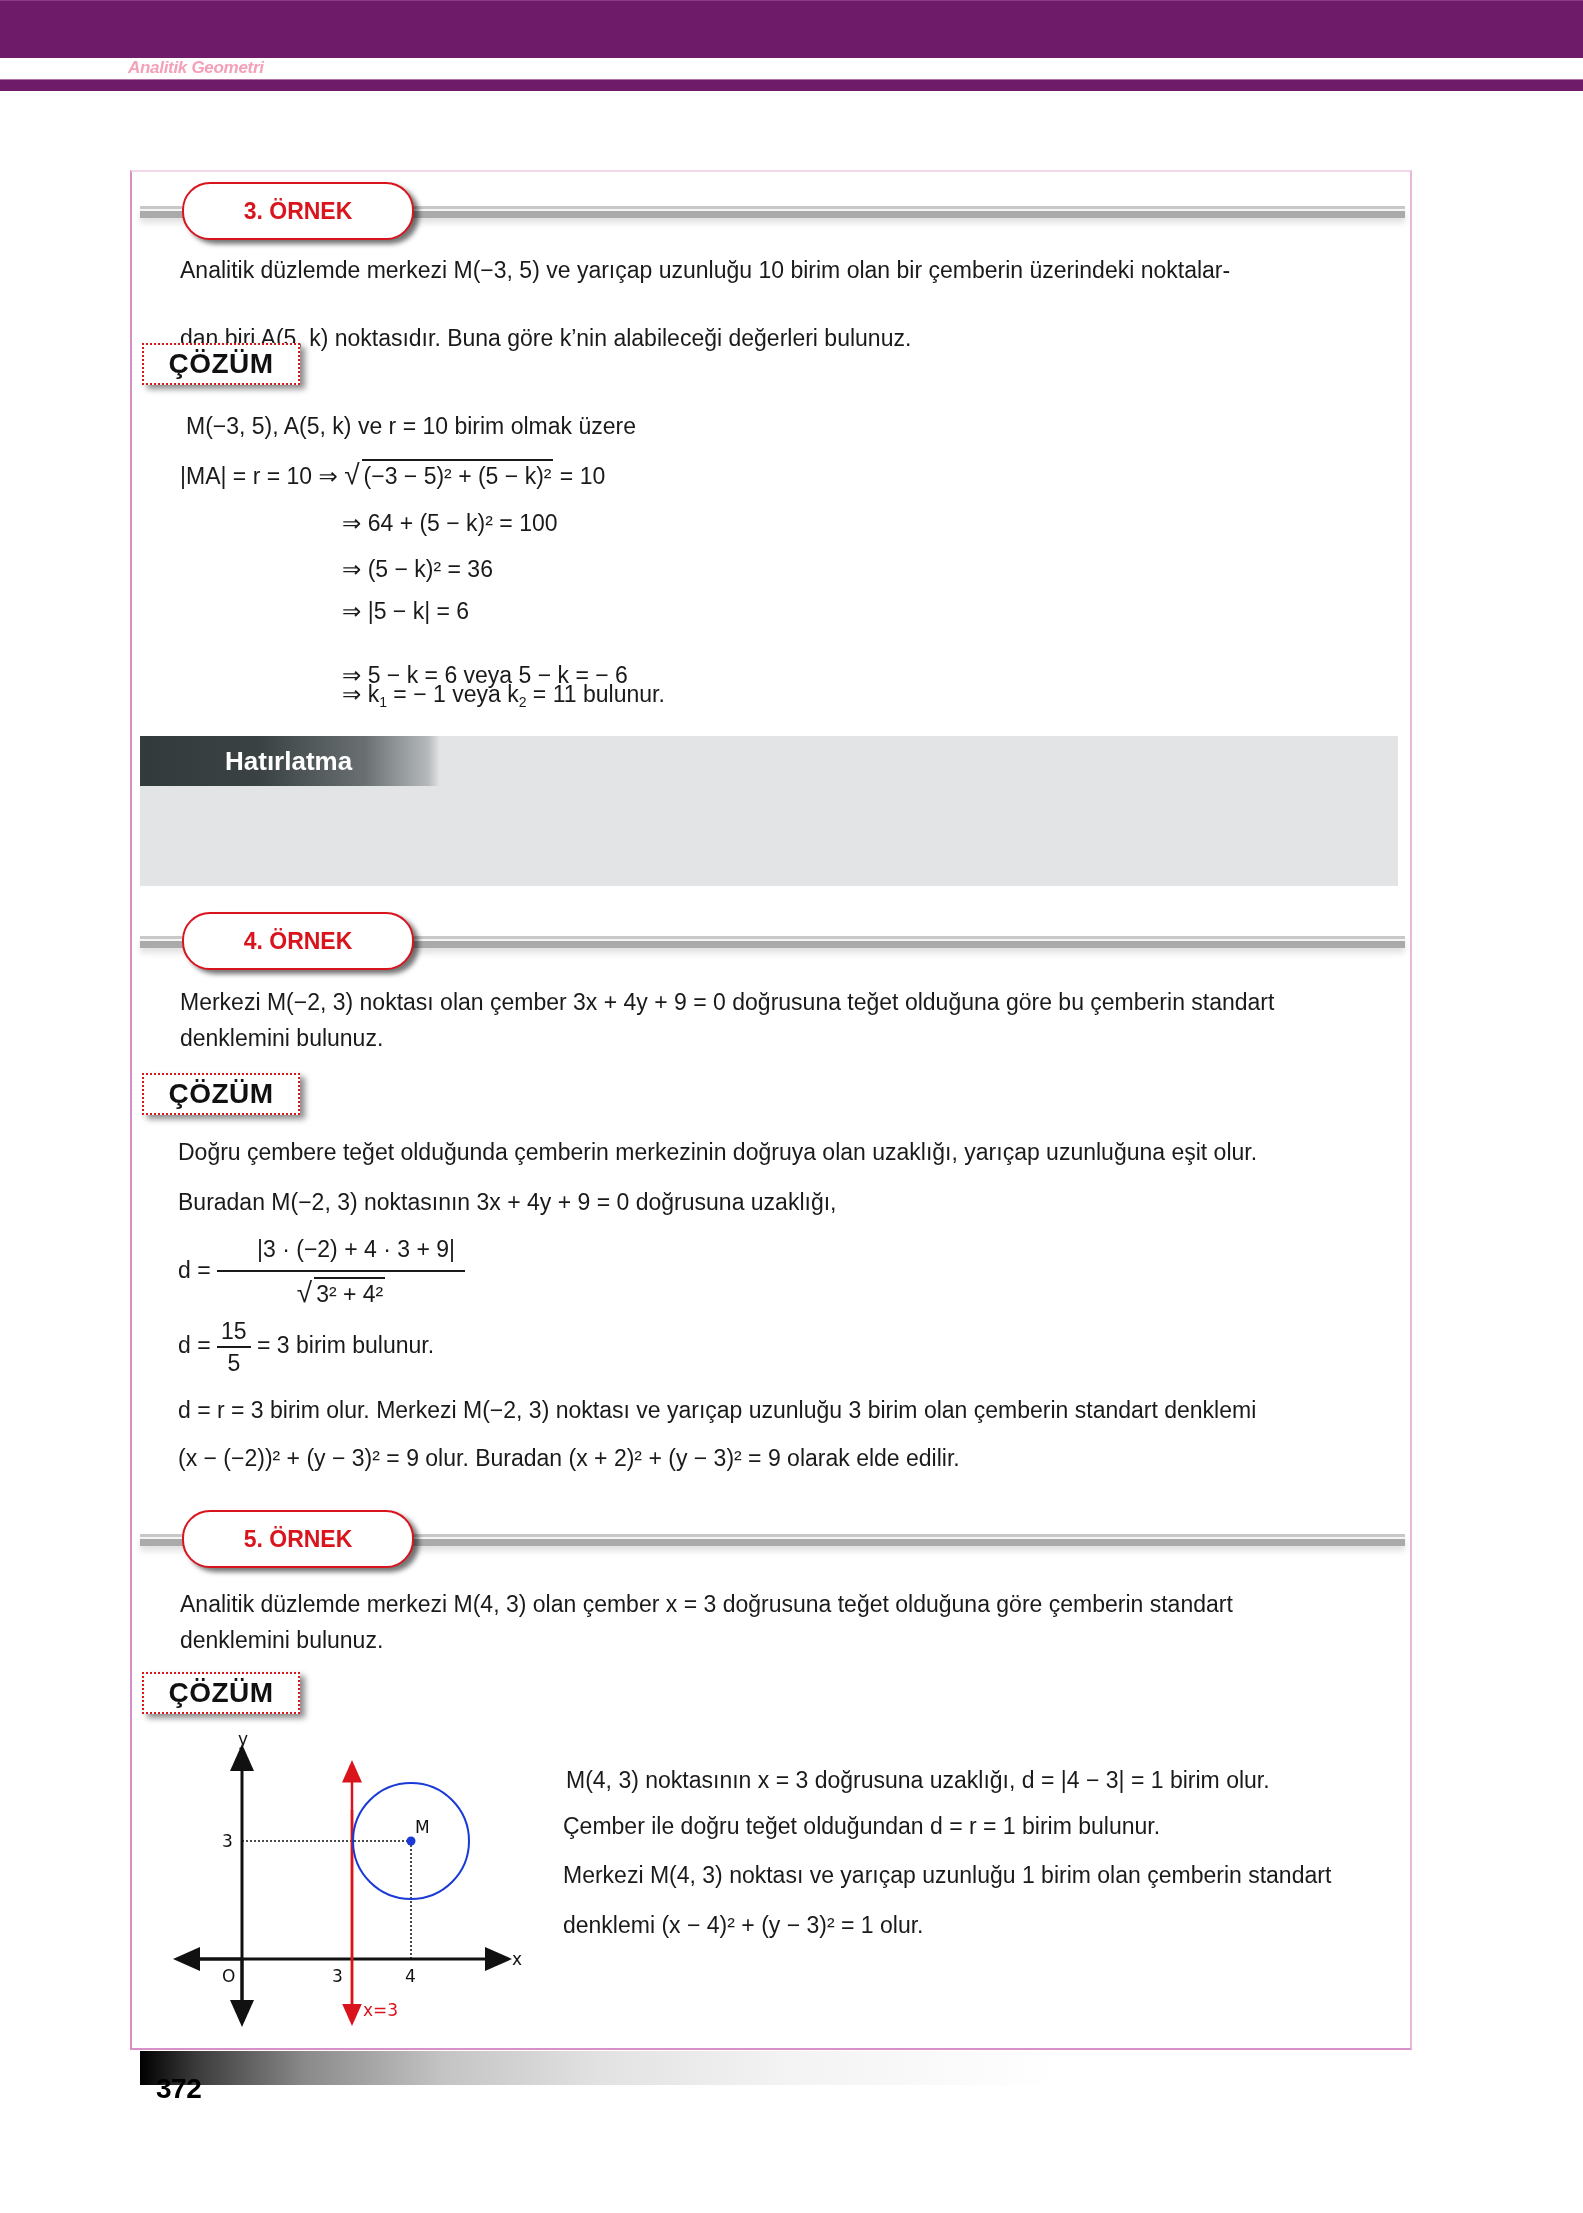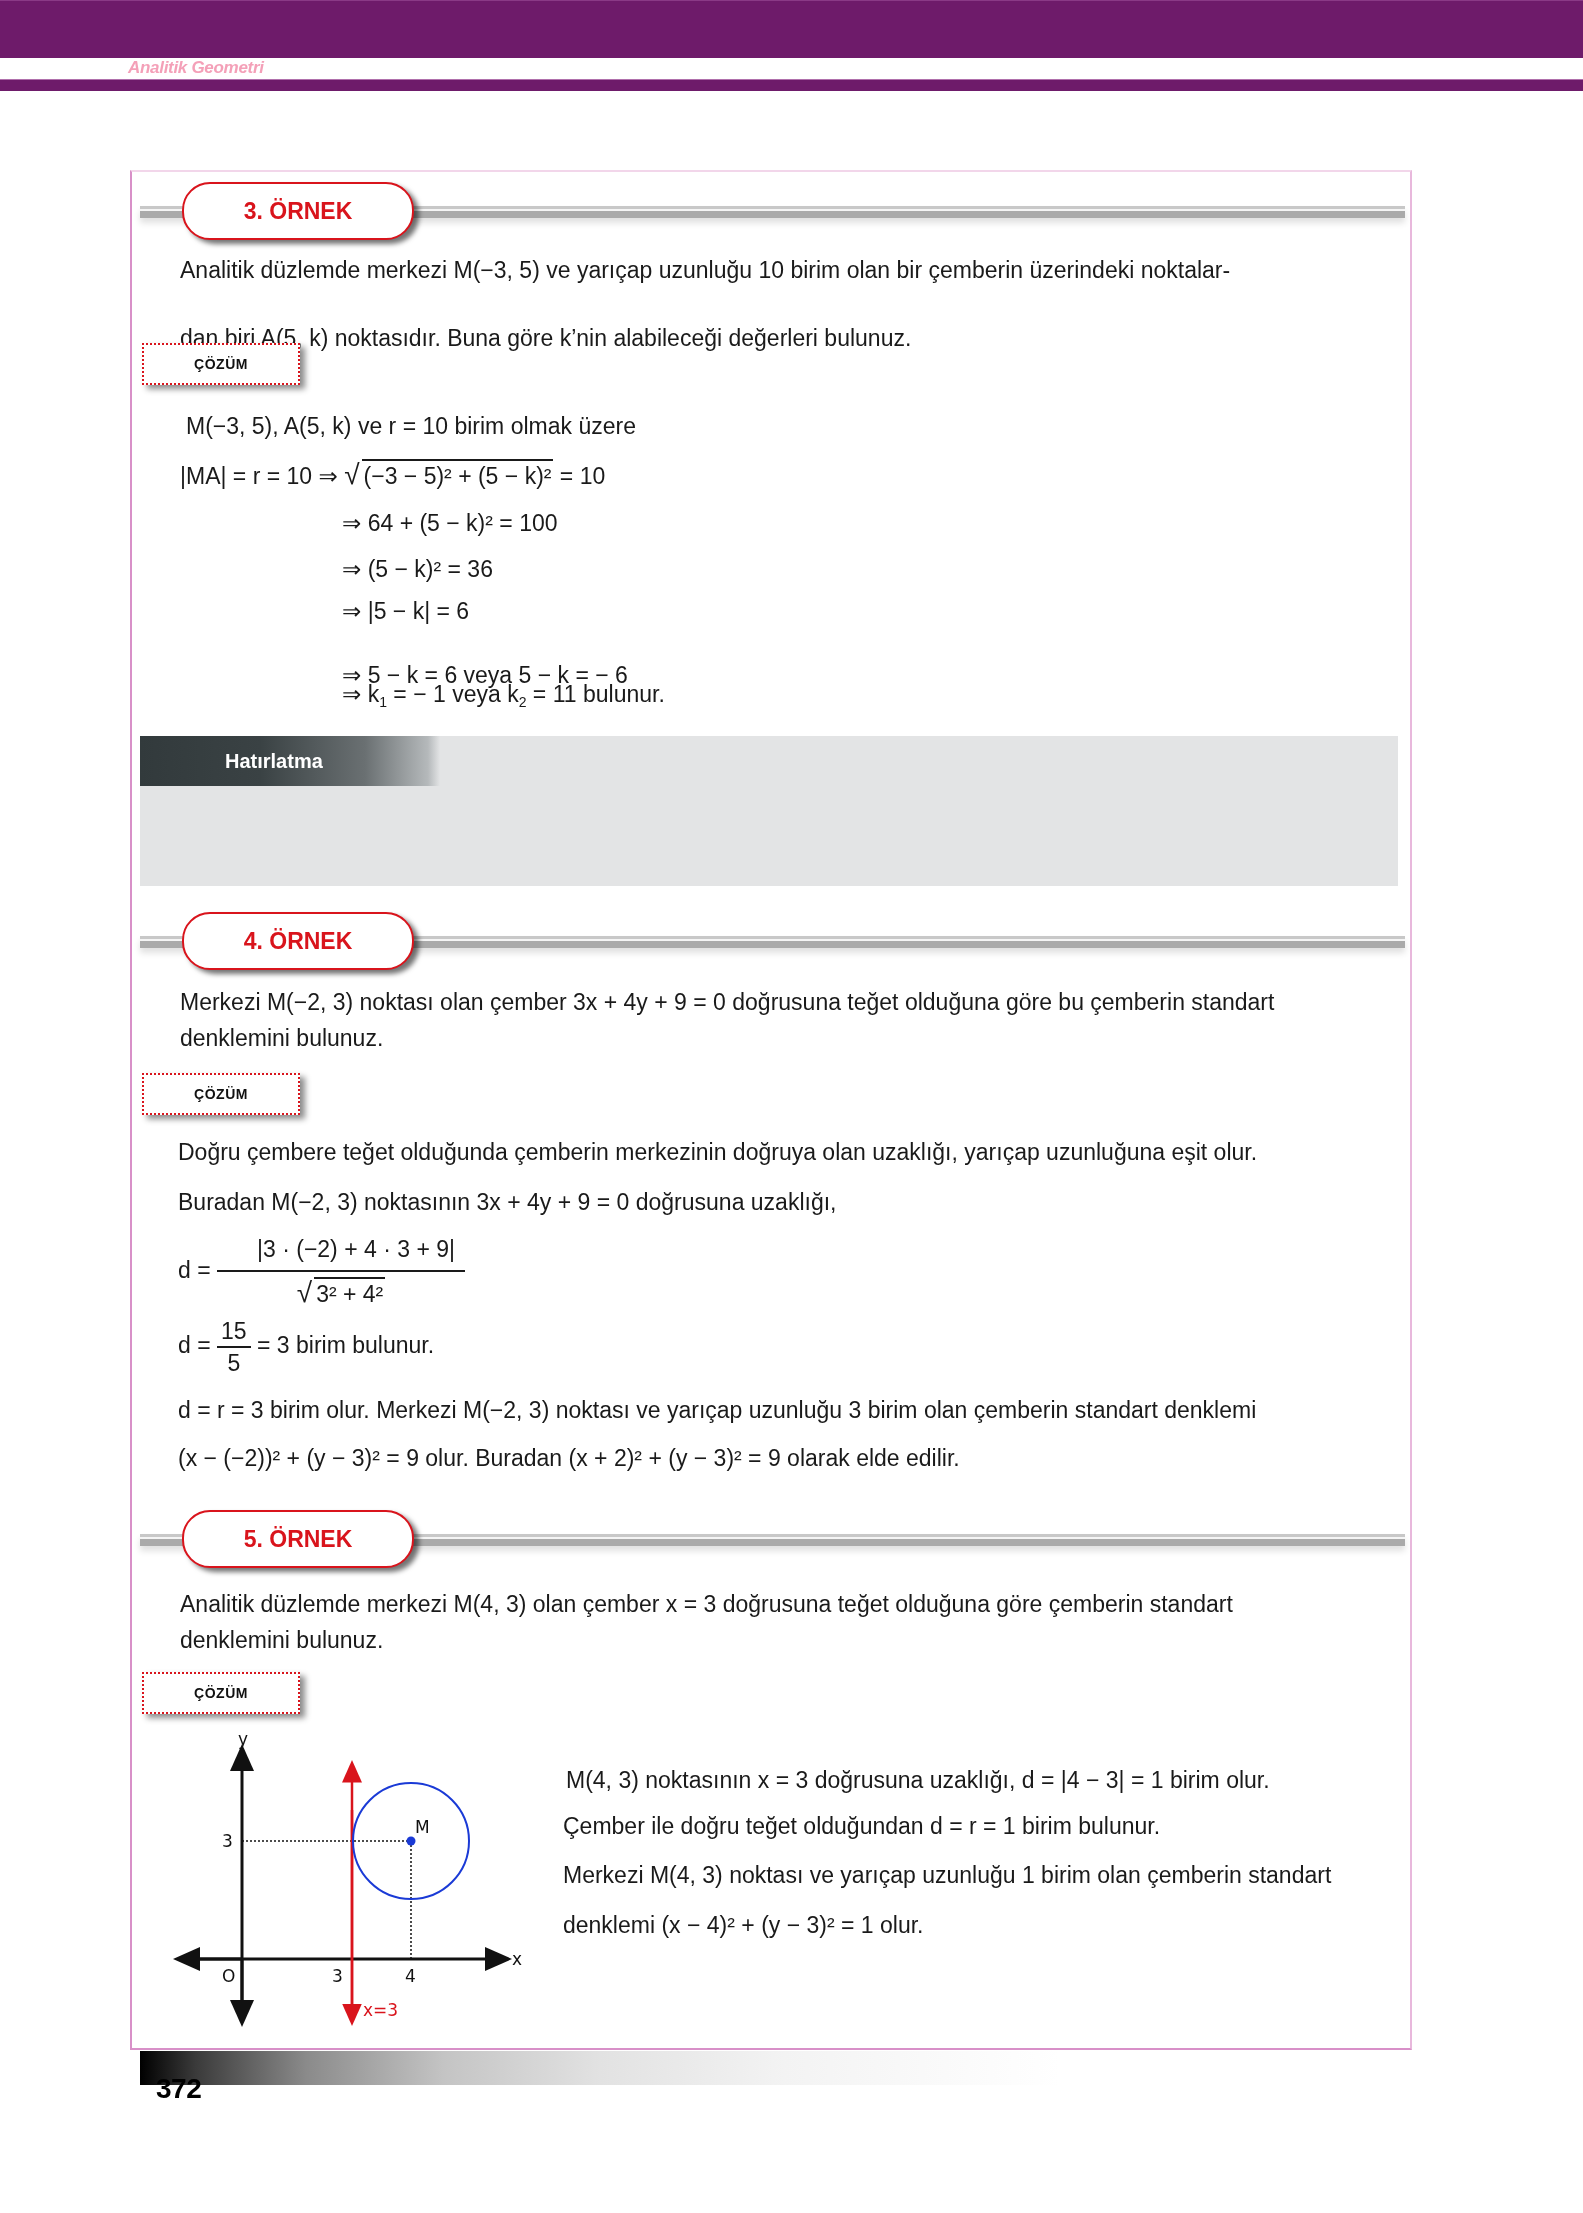--- a/index.html
+++ b/index.html
@@ -29,38 +29,38 @@
     box-shadow: 5px 4px 5px rgba(0,0,0,0.55);
     display: flex; align-items: center; justify-content: center;
     color: #d9141c; font-weight: bold; font-size: 23px;
   }
 
   .solution-tag {
     position: absolute; left: 142px; width: 158px; height: 42px; box-sizing: border-box;
     border: 2px dotted #d9141c; background: #fff;
     box-shadow: 5px 4px 6px rgba(0,0,0,0.45);
     display: flex; align-items: center; justify-content: center;
-    font-weight: bold; font-size: 14px; color: #111; letter-spacing: 0.5px;
+    font-weight: bold; font-size: 28px; color: #111; letter-spacing: 0.5px;
   }
 
   .text { position: absolute; font-size: 23px; line-height: 36px; white-space: nowrap; color: #1a1a1a; }
   sub { font-size: 14px; vertical-align: -5px; line-height: 0; }
 
   .frac { display: inline-block; vertical-align: middle; text-align: center; }
   .frac .num { display: block; border-bottom: 2px solid #1a1a1a; padding: 0 4px 2px; }
   .frac .den { display: block; padding-top: 2px; }
 
   .sqrt { display: inline-block; border-top: 2px solid #1a1a1a; padding: 0 2px; margin-left: 2px; line-height: 30px; }
   .sqrt-sign { font-size: 28px; }
 
   .reminder-box { position: absolute; left: 140px; top: 736px; width: 1258px; height: 150px; background: #e3e4e5; }
   .reminder-title {
     position: absolute; left: 0; top: 0; width: 300px; height: 50px;
     background: linear-gradient(90deg, #323a3c 0%, #3a4244 40%, #6a7072 75%, #b5b9bb 96%, #e3e4e5 100%);
-    color: #fff; font-weight: bold; font-size: 20px; display: flex; align-items: center; padding-left: 85px; box-sizing: border-box;
+    color: #fff; font-weight: bold; font-size: 26px; display: flex; align-items: center; padding-left: 85px; box-sizing: border-box;
   }
 
   .page-num-bar {
     position: absolute; left: 140px; top: 2051px; width: 920px; height: 34px;
     background: linear-gradient(90deg, #000 0%, #3a3a3a 6%, #8a8a8a 18%, #c4c4c4 33%, #e2e2e2 50%, #f3f3f3 70%, #ffffff 100%);
   }
   .page-num { position: absolute; left: 156px; top: 2052px; color: #000000; font-weight: bold; font-size: 28px; letter-spacing: -0.5px; margin-top: 21px; }
 </style>
 </head>
 <body>

